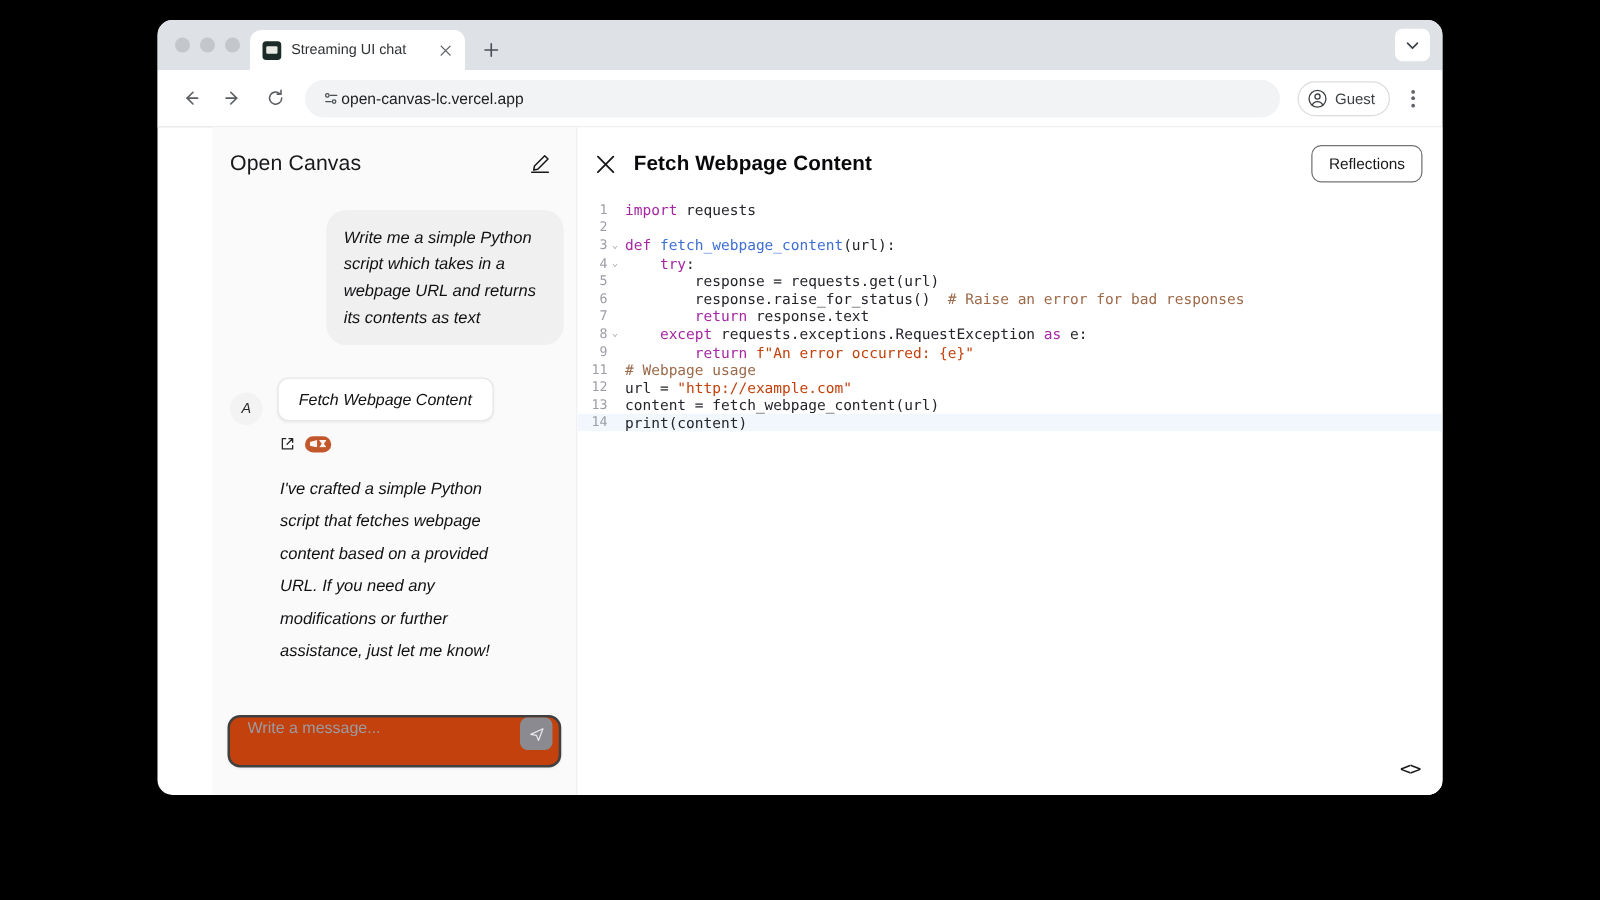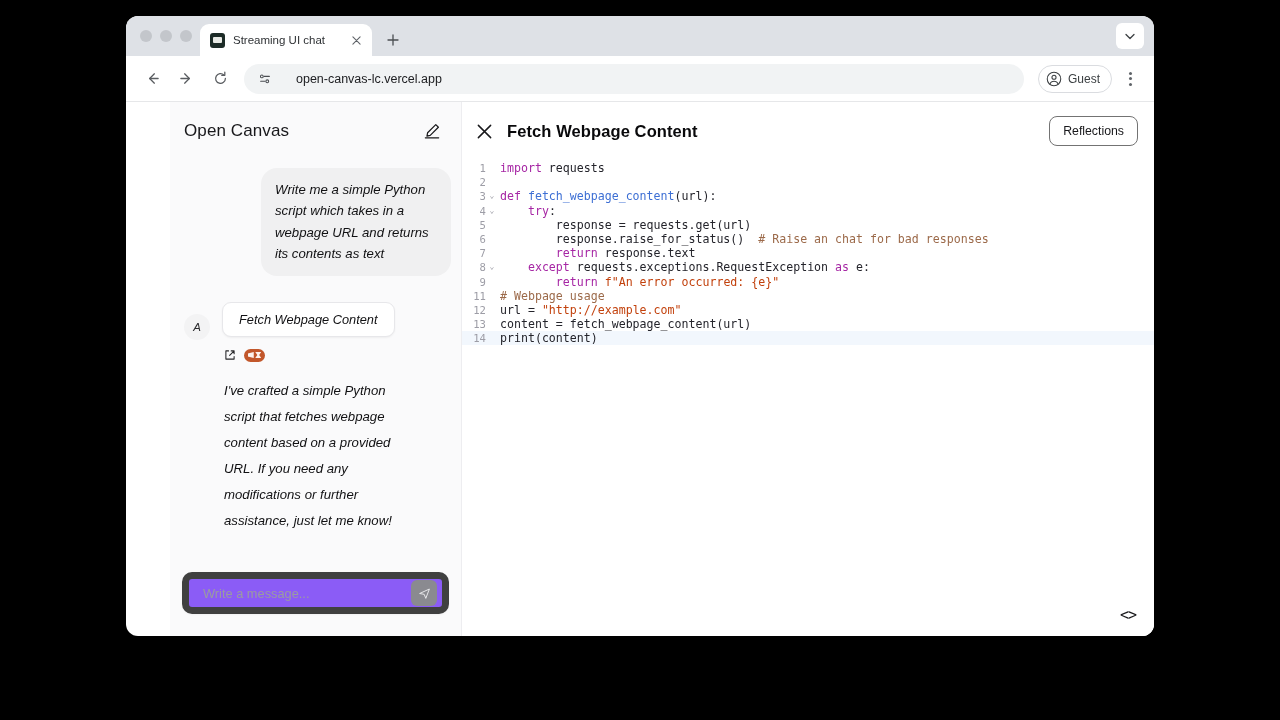--- a/index.html
+++ b/index.html
@@ -91,21 +91,21 @@
     display: flex; align-items: center; justify-content: center;
     color: #5a5d61;
     flex: 0 0 28px;
   }
   #omnibox {
     flex: 1; height: 30px;
     background: #f1f3f4;
     border-radius: 16px;
     display: flex; align-items: center;
     padding: 0 14px;
-    gap: 24px;
+    gap: 1px;
     margin-left: 4px;
     margin-right: 8px;
   }
   #omnibox-url { font-size: 12.5px; color: #202124; }
   #profile-chip {
     height: 28px;
     border: 1px solid #dadce0;
     border-radius: 16px;
     display: flex; align-items: center; gap: 6px;
     padding: 0 11px 0 7px;
@@ -196,24 +196,24 @@
     font-size: 13.2px;
     line-height: 1.98;
     color: #111113;
     padding-left: 2px;
     max-width: 196px;
   }
 
   #composer-wrap { flex: 0 0 auto; padding: 0 12px 22px 12px; }
   #composer {
     height: 42px;
-    background: #8b5cf6;
-    border: 7px solid #404040;
+    background: #c2410c;
+    border: 2px solid #404040;
     border-radius: 10px;
-    display: flex; align-items: center;
+    display: flex; align-items: flex-start;
     padding: 0 5px 0 14px;
     box-shadow: 0 1px 2px rgba(16,16,20,.04);
   }
   #message-input {
     flex: 1; border: 0; outline: 0;
     font-family: "Liberation Sans", sans-serif;
     font-size: 12.8px; color: #18181b;
     background: transparent;
   }
   #message-input::placeholder { color: #9b9ba1; }
@@ -433,21 +433,21 @@
         <button id="reflections-button">Reflections</button>
       </div>
 
       <div id="code-area">
         <div id="code-lines">
             <div class="code-line"><span class="ln">1</span><span class="fold"></span><span class="src"><span class="t-kw">import</span><span class="t-def"> requests</span></span></div>
             <div class="code-line"><span class="ln">2</span><span class="fold"></span><span class="src"></span></div>
             <div class="code-line"><span class="ln">3</span><span class="fold">⌄</span><span class="src"><span class="t-kw">def </span><span class="t-fn">fetch_webpage_content</span><span class="t-def">(url):</span></span></div>
             <div class="code-line"><span class="ln">4</span><span class="fold">⌄</span><span class="src"><span class="t-def">    </span><span class="t-kw">try</span><span class="t-def">:</span></span></div>
             <div class="code-line"><span class="ln">5</span><span class="fold"></span><span class="src"><span class="t-def">        response = requests.get(url)</span></span></div>
-            <div class="code-line"><span class="ln">6</span><span class="fold"></span><span class="src"><span class="t-def">        response.raise_for_status()  </span><span class="t-com"># Raise an chat for bad responses</span></span></div>
+            <div class="code-line"><span class="ln">6</span><span class="fold"></span><span class="src"><span class="t-def">        response.raise_for_status()  </span><span class="t-com"># Raise an error for bad responses</span></span></div>
             <div class="code-line"><span class="ln">7</span><span class="fold"></span><span class="src"><span class="t-def">        </span><span class="t-kw">return</span><span class="t-def"> response.text</span></span></div>
             <div class="code-line"><span class="ln">8</span><span class="fold">⌄</span><span class="src"><span class="t-def">    </span><span class="t-kw">except</span><span class="t-def"> requests.exceptions.RequestException </span><span class="t-kw">as</span><span class="t-def"> e:</span></span></div>
             <div class="code-line"><span class="ln">9</span><span class="fold"></span><span class="src"><span class="t-def">        </span><span class="t-kw">return</span><span class="t-def"> </span><span class="t-str">f"An error occurred: {e}"</span></span></div>
             <div class="code-line"><span class="ln">11</span><span class="fold"></span><span class="src"><span class="t-com"># Webpage usage</span></span></div>
             <div class="code-line"><span class="ln">12</span><span class="fold"></span><span class="src"><span class="t-def">url = </span><span class="t-str">"http://example.com"</span></span></div>
             <div class="code-line"><span class="ln">13</span><span class="fold"></span><span class="src"><span class="t-def">content = fetch_webpage_content(url)</span></span></div>
             <div class="code-line active"><span class="ln">14</span><span class="fold"></span><span class="src"><span class="t-def">print(content)</span></span></div>
           </div>
         <span id="code-toggle-icon">&lt;&gt;</span>
       </div>

